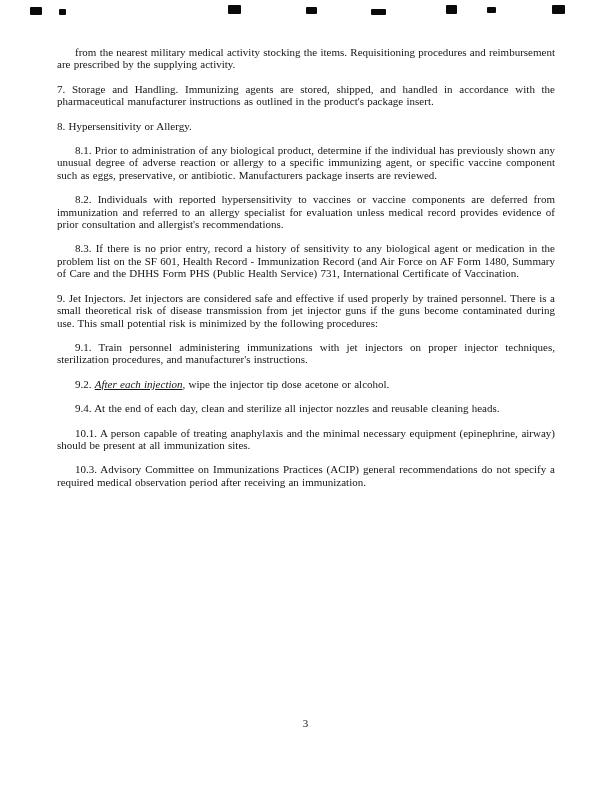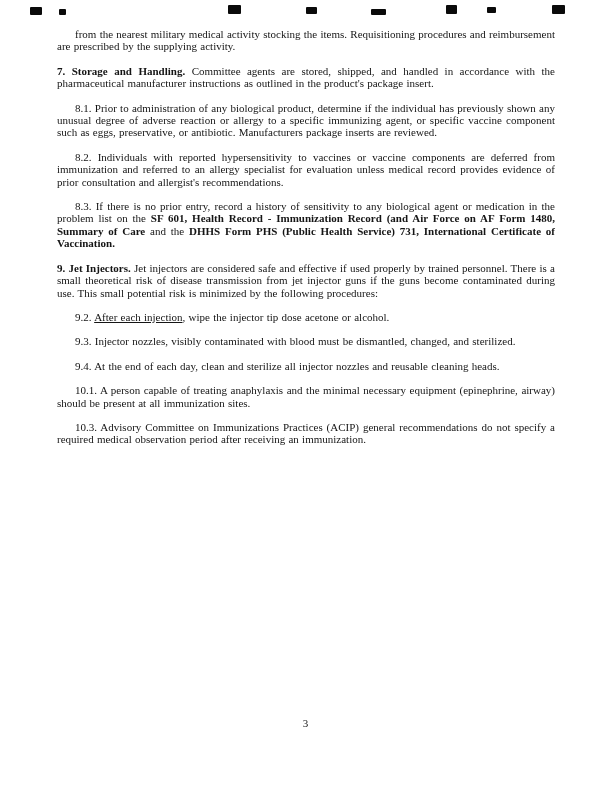--- a/index.html
+++ b/index.html
@@ -9,32 +9,32 @@
     width: 611px;
     height: 792px;
     background: #ffffff;
     overflow: hidden;
     font-family: "Liberation Serif", serif;
     color: #151515;
   }
   .page {
     position: absolute;
     inset: 0;
-    padding: 28px 56px 0 57px;
+    padding: 46px 56px 0 57px;
   }
   .para {
     font-size: 11px;
     line-height: 12.4px;
     text-align: justify;
     margin-bottom: 12px;
     word-spacing: 0.5px;
   }
   .indent { text-indent: 18px; }
-  .bold, strong { font-weight: bold; }
-  .underline { text-decoration: underline; }
+  .bold, strong { font-weight: normal; }
+  .underline { text-decoration: underline; font-style: italic; }
   .page-number {
     position: absolute;
     top: 717px;
     left: 0;
     width: 611px;
     text-align: center;
     font-size: 11px;
   }
   .scan-mark {
     position: absolute;
@@ -53,35 +53,36 @@
     <div class="scan-mark" style="left:228px; top:5px; width:13px; height:9px;"></div>
     <div class="scan-mark" style="left:306px; top:7px; width:11px; height:7px;"></div>
     <div class="scan-mark" style="left:371px; top:9px; width:15px; height:6px;"></div>
     <div class="scan-mark" style="left:446px; top:5px; width:11px; height:9px;"></div>
     <div class="scan-mark" style="left:487px; top:7px; width:9px; height:6px;"></div>
     <div class="scan-mark" style="left:552px; top:5px; width:13px; height:9px;"></div>
   </div>
 
   <p class="para indent">from the nearest military medical activity stocking the items. Requisitioning procedures and reimbursement are prescribed by the supplying activity.</p>
 
-  <p class="para"><strong>7. Storage and Handling.</strong><span> Committee agents are stored, shipped, and handled in accordance with the pharmaceutical manufacturer instructions as outlined in the product's package insert.</span></p>
+  <p class="para"><strong>7. Storage and Handling.</strong><span> Immunizing agents are stored, shipped, and handled in accordance with the pharmaceutical manufacturer instructions as outlined in the product's package insert.</span></p>
 
+  <p class="para"><strong>8. Hypersensitivity or Allergy.</strong></p>
 
   <p class="para indent">8.1. Prior to administration of any biological product, determine if the individual has previously shown any unusual degree of adverse reaction or allergy to a specific immunizing agent, or specific vaccine component such as eggs, preservative, or antibiotic. Manufacturers package inserts are reviewed.</p>
 
   <p class="para indent">8.2. Individuals with reported hypersensitivity to vaccines or vaccine components are deferred from immunization and referred to an allergy specialist for evaluation unless medical record provides evidence of prior consultation and allergist's recommendations.</p>
 
   <p class="para indent"><span>8.3. If there is no prior entry, record a history of sensitivity to any biological agent or medication in the problem list on the </span><strong>SF 601, Health Record - Immunization Record (and Air Force on AF Form 1480, Summary of Care</strong><span> and the </span><strong>DHHS Form PHS (Public Health Service) 731, International Certificate of Vaccination.</strong></p>
 
   <p class="para"><strong>9. Jet Injectors.</strong><span> Jet injectors are considered safe and effective if used properly by trained personnel. There is a small theoretical risk of disease transmission from jet injector guns if the guns become contaminated during use. This small potential risk is minimized by the following procedures:</span></p>
 
+  <p class="para indent">9.1. Train personnel administering immunizations with jet injectors on proper injector techniques, sterilization procedures, and manufacturer's instructions.</p>
 
   <p class="para indent"><span>9.2. </span><span class="underline">After each injection</span><span>, wipe the injector tip dose acetone or alcohol.</span></p>
 
-  <p class="para indent">9.3. Injector nozzles, visibly contaminated with blood must be dismantled, changed, and sterilized.</p>
 
   <p class="para indent">9.4. At the end of each day, clean and sterilize all injector nozzles and reusable cleaning heads.</p>
 
 
   <p class="para indent">10.1. A person capable of treating anaphylaxis and the minimal necessary equipment (epinephrine, airway) should be present at all immunization sites.</p>
 
 
   <p class="para indent">10.3. Advisory Committee on Immunizations Practices (ACIP) general recommendations do not specify a required medical observation period after receiving an immunization.</p>
 
 </div>

